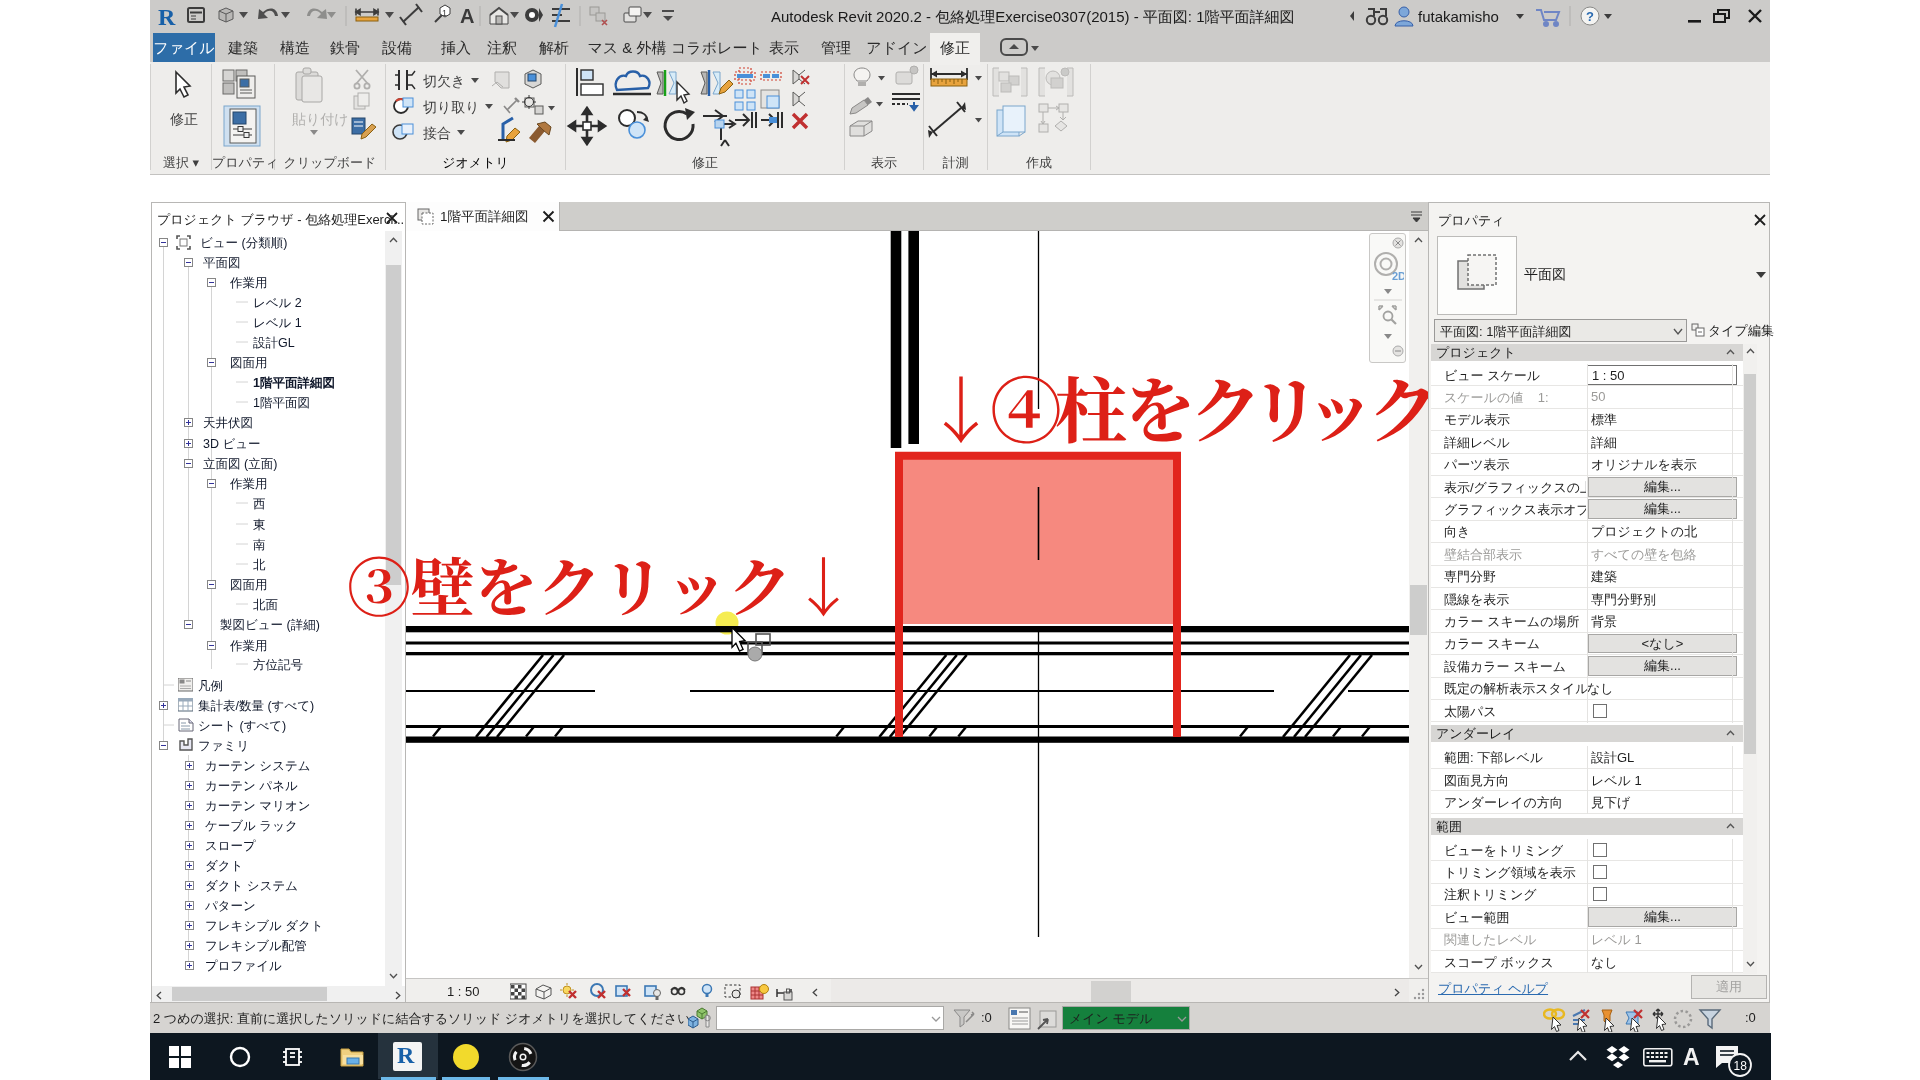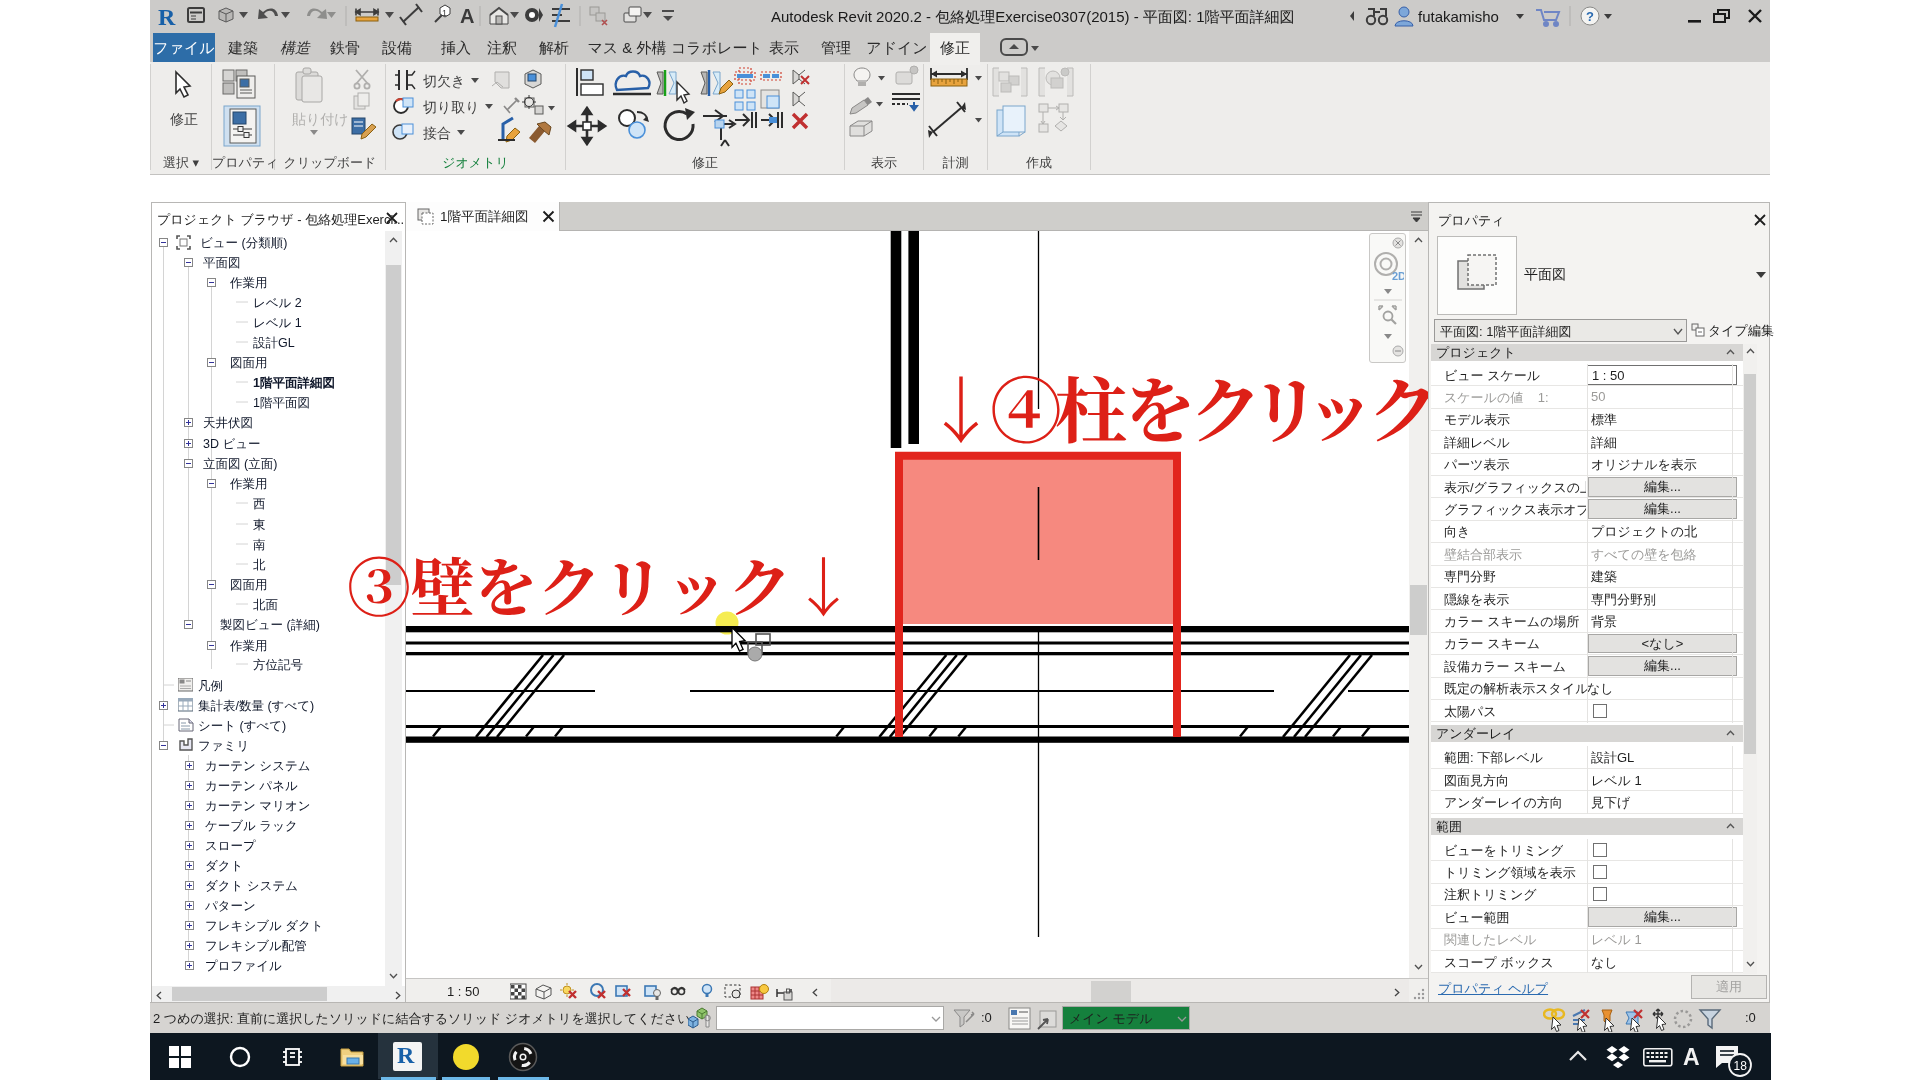--- a/index.html
+++ b/index.html
@@ -139,21 +139,21 @@
           <rect x="378" y="10" width="11" height="8"></rect>
           <rect x="374" y="14" width="11" height="8" fill="#cccbc9"></rect>
         </g>
       <path d="M409 10 l12 12 M421 10 l-12 12" stroke="#1a1a1a" stroke-width="2.4"></path>
     </svg>
   </div>
 
   <div class="abs" id="tabrow" style="left:150px;top:33px;width:1620px;height:29px;background:#cccbc9;font-size:15px;color:#2b2b2b;">
     <div class="abs tx" style="left:3px;top:0;width:62px;height:29px;background:#2d6da8;color:#fff;text-align:center;line-height:29px;">ファイル</div>
     <div class="abs tx" style="left:72px;top:0;width:42px;text-align:center;line-height:29px;">建築</div>
-    <div class="abs tx" style="left:124px;top:0;width:42px;text-align:center;line-height:29px;font-style:italic;">構造</div>
+    <div class="abs tx" style="left:124px;top:0;width:42px;text-align:center;line-height:29px;">構造</div>
     <div class="abs tx" style="left:174px;top:0;width:42px;text-align:center;line-height:29px;">鉄骨</div>
     <div class="abs tx" style="left:226px;top:0;width:42px;text-align:center;line-height:29px;">設備</div>
     <div class="abs tx" style="left:279px;top:0;width:42px;text-align:right;line-height:29px;">挿入</div>
     <div class="abs tx" style="left:331px;top:0;width:42px;text-align:center;line-height:29px;">注釈</div>
     <div class="abs tx" style="left:383px;top:0;width:42px;text-align:center;line-height:29px;">解析</div>
     <div class="abs tx" style="left:434px;top:0;width:86px;text-align:center;line-height:29px;">マス &amp; 外構</div>
     <div class="abs tx" style="left:521px;top:0;width:91px;text-align:center;line-height:29px;">コラボレート</div>
     <div class="abs tx" style="left:613px;top:0;width:42px;text-align:center;line-height:29px;">表示</div>
     <div class="abs tx" style="left:665px;top:0;width:42px;text-align:center;line-height:29px;">管理</div>
     <div class="abs tx" style="left:716px;top:0;width:62px;text-align:center;line-height:29px;">アドイン</div>
@@ -174,21 +174,21 @@
     <div class="abs" style="left:235px;top:2px;width:1px;height:106px;background:#d2d1cf;"></div>
     <div class="abs" style="left:415px;top:2px;width:1px;height:106px;background:#d2d1cf;"></div>
     <div class="abs" style="left:694px;top:2px;width:1px;height:106px;background:#d2d1cf;"></div>
     <div class="abs" style="left:773px;top:2px;width:1px;height:106px;background:#d2d1cf;"></div>
     <div class="abs" style="left:837px;top:2px;width:1px;height:106px;background:#d2d1cf;"></div>
     <div class="abs" style="left:940px;top:2px;width:1px;height:106px;background:#d2d1cf;"></div>
 
     <div class="abs tx" style="left:1px;top:92px;width:60px;font-size:13px;color:#3f3f3f;text-align:center;">選択 ▾</div>
     <div class="abs tx" style="left:62px;top:92px;width:62px;font-size:13px;color:#3f3f3f;text-align:center;">プロパティ</div>
     <div class="abs tx" style="left:125px;top:92px;width:110px;font-size:13px;color:#3f3f3f;text-align:center;">クリップボード</div>
-    <div class="abs tx" style="left:236px;top:92px;width:179px;font-size:13px;color:#15803d;text-align:center;">ジオメトリ</div>
+    <div class="abs tx" style="left:236px;top:92px;width:179px;font-size:13px;color:#000000;text-align:center;">ジオメトリ</div>
     <div class="abs tx" style="left:416px;top:92px;width:278px;font-size:13px;color:#3f3f3f;text-align:center;">修正</div>
     <div class="abs tx" style="left:695px;top:92px;width:78px;font-size:13px;color:#3f3f3f;text-align:center;">表示</div>
     <div class="abs tx" style="left:774px;top:92px;width:63px;font-size:13px;color:#3f3f3f;text-align:center;">計測</div>
     <div class="abs tx" style="left:838px;top:92px;width:102px;font-size:13px;color:#3f3f3f;text-align:center;">作成</div>
 
     <svg class="abs" style="left:0px;top:0" width="940" height="92" viewBox="0 0 940 92">
 
       <path d="M26 10 l14 14 -6 1 4 8 -4 2 -4 -8 -4 4 z" fill="#fff" stroke="#2c2c2c" stroke-width="1.6"></path>
       <text x="20" y="62" font-size="14" fill="#3f3f3f">修正</text>
 

